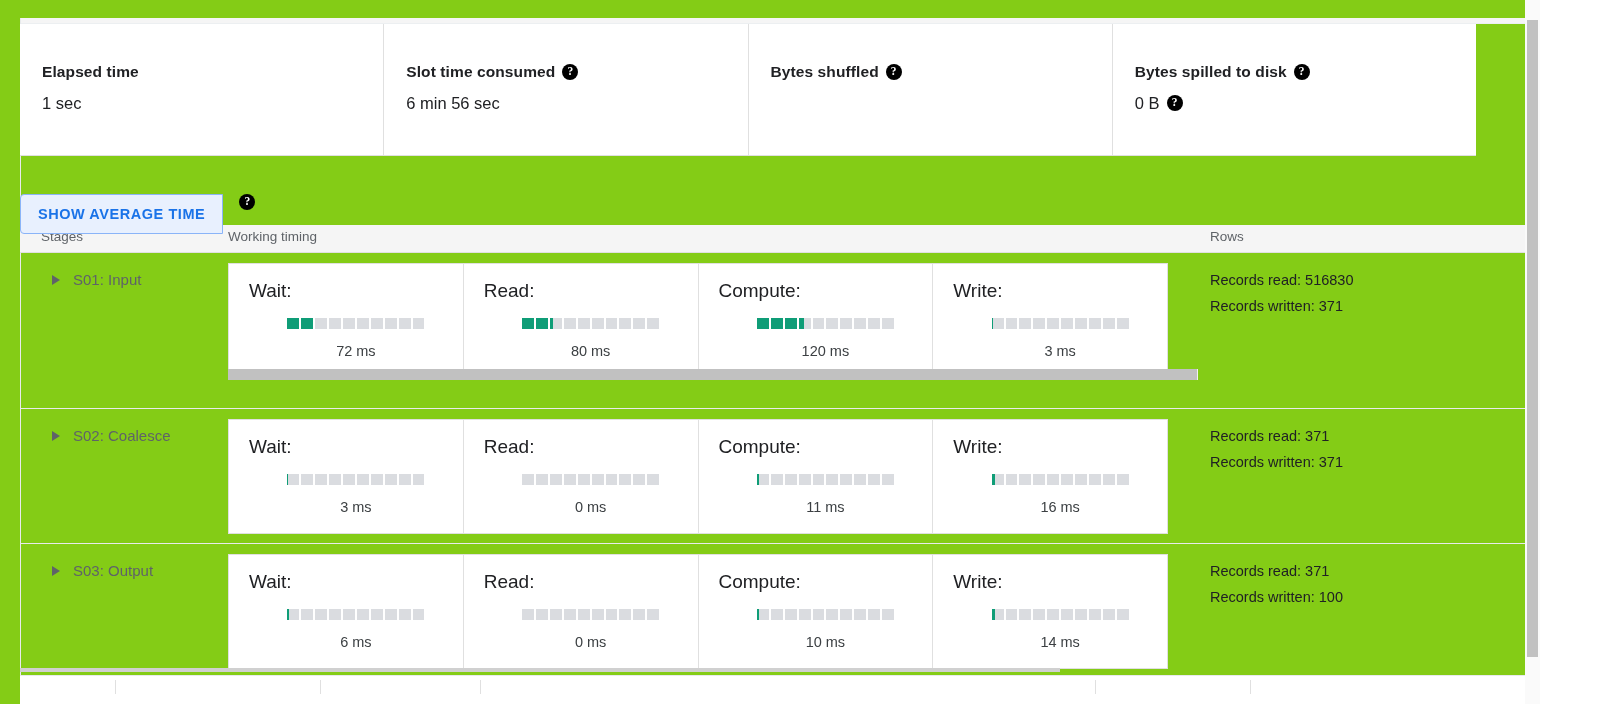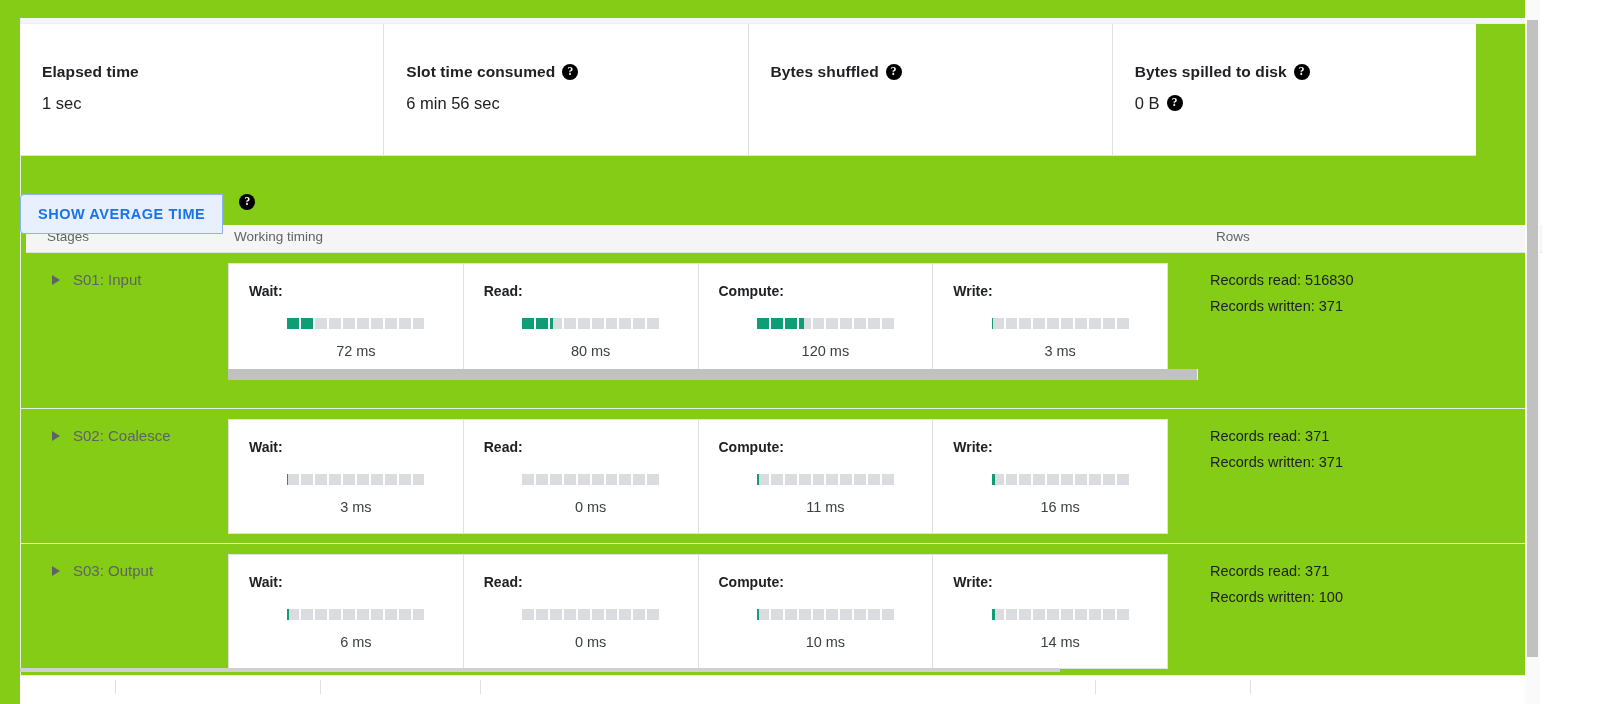--- a/index.html
+++ b/index.html
@@ -47,21 +47,21 @@
     color:#1a73e8; background:#fff; border:1px solid #dadce0; cursor:pointer;
     white-space:nowrap;
   }
   .toggle-btn.first { border-radius:4px 0 0 4px; }
   .toggle-btn.last  { border-radius:0 4px 4px 0; border-left:none; }
   .toggle-btn.active { background:#e8f0fe; border:1px solid #8ab4f8; z-index:2; }
   .toggle-help { margin-left:16px; }
 
   
   .table-head {
-    position:absolute; left:26px; top:225px; width:1516px; height:28px;
+    position:absolute; left:20px; top:225px; width:1516px; height:28px;
     background:#f5f5f5; border-bottom:1px solid #e0e0e0;
   }
   .th { position:absolute; top:4px; font-size:13.5px; color:#5f6368; font-weight:400; }
   .th-stages  { left:21px; }
   .th-timing  { left:208px; }
   .th-rows    { left:1190px; }
 
   .stage-row { position:absolute; left:20px; width:1516px; border-bottom:1px solid #e8eaed; }
   .stage-name {
     position:absolute; left:32px; top:18px;
@@ -73,21 +73,21 @@
     border-top:5.5px solid transparent; border-bottom:5.5px solid transparent;
   }
 
   .timing-box {
     position:absolute; left:208px; top:10px; width:940px;
     border:1px solid #e0e0e0; background:#fff;
     display:flex; align-items:stretch;
   }
   .phase { flex:1 1 0; padding:18px 0 18px 20px; }
   .phase + .phase { border-left:1px solid #e0e0e0; }
-  .phase-label { font-size:14px; font-weight:700; color:#202124; line-height:18px; }
+  .phase-label { font-size:19px; font-weight:400; color:#202124; line-height:18px; }
   .phase-bar-row { margin-top:18px; display:flex; align-items:center; gap:14px;flex-direction:column; }
 
   .segbar { display:flex; gap:2px; width:137px; height:11px; position:relative; overflow:hidden; }
   .seg { flex:1 1 0; background:#dadce0; position:relative; overflow:hidden; }
   .seg .fill { position:absolute; left:0; top:0; bottom:0; background:#0f9d77; }
   .phase-ms { font-size:14.5px; color:#3c4043; white-space:nowrap; }
 
   .rows-cell { position:absolute; left:1190px; top:14px; font-size:14.5px; color:#202124; line-height:26px; white-space:nowrap; }
 
   

